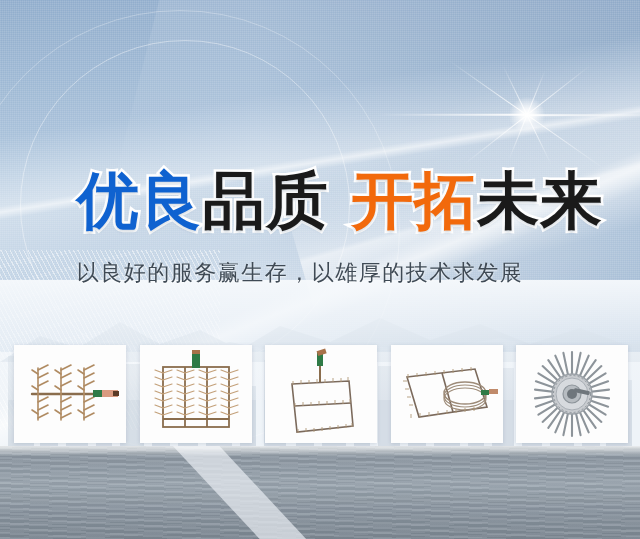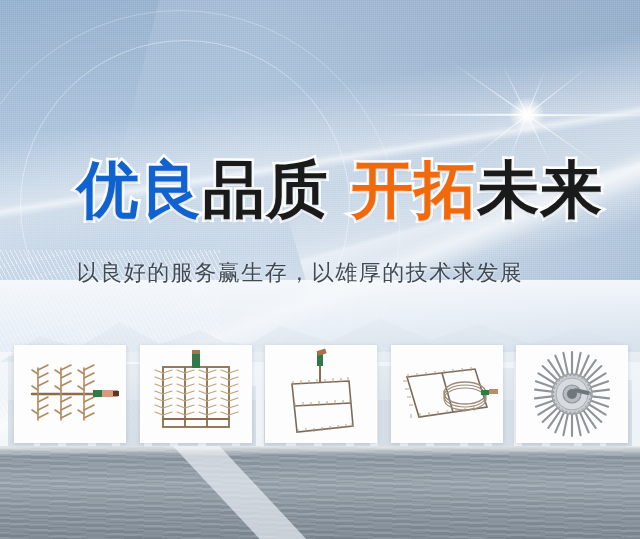--- a/index.html
+++ b/index.html
@@ -185,21 +185,21 @@
   }
   .ground-hi {
     position: absolute;
     left: 0; top: 0; width: 640px; height: 10px;
     background: linear-gradient(to bottom, rgba(255,255,255,.75), rgba(255,255,255,0));
   }
 
   
   .headline {
     position: absolute;
-    left: 0; top: 154px;
+    left: 0; top: 165px;
     width: 640px;
     text-align: center;
     font-size: 62px;
     line-height: 72px;
     font-weight: bold;
     letter-spacing: 1px;
     white-space: nowrap;
     font-family: "DejaVu Sans", "Liberation Sans", sans-serif;
     padding-left: 40px;
   }

